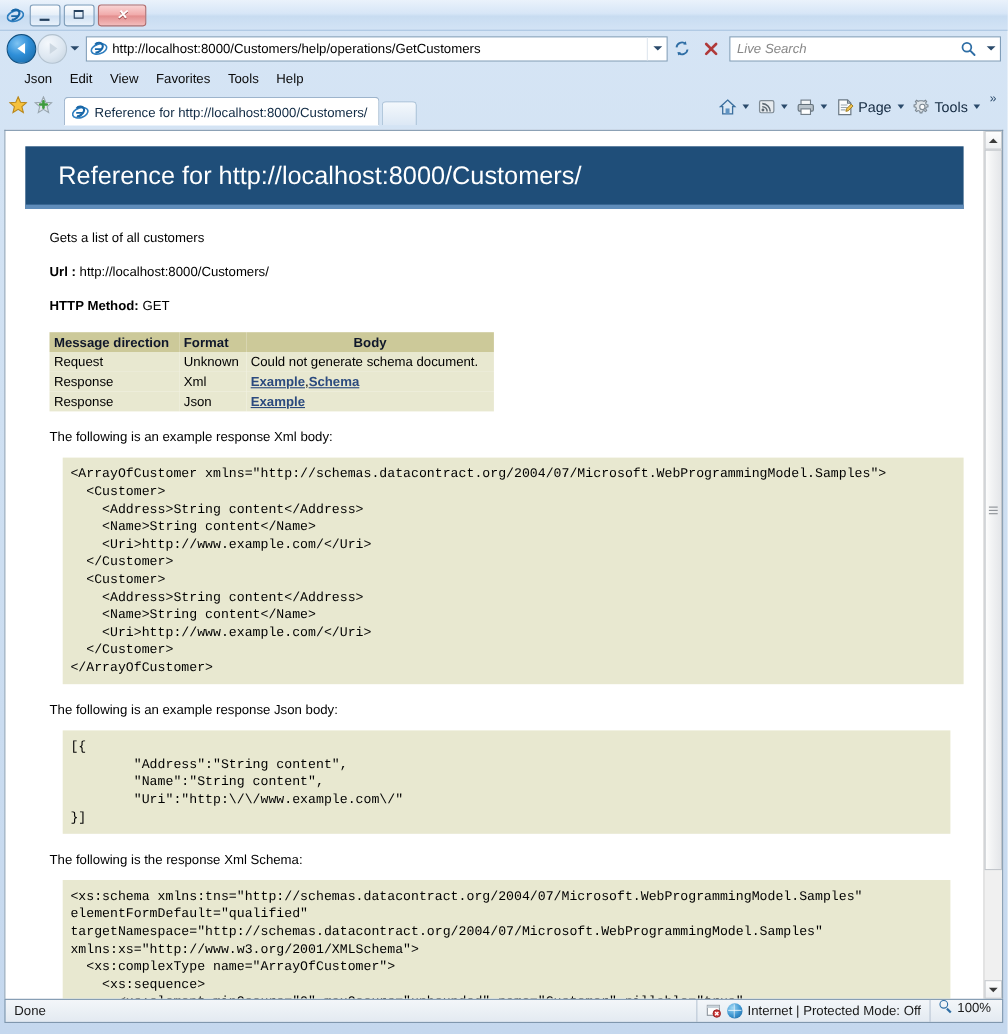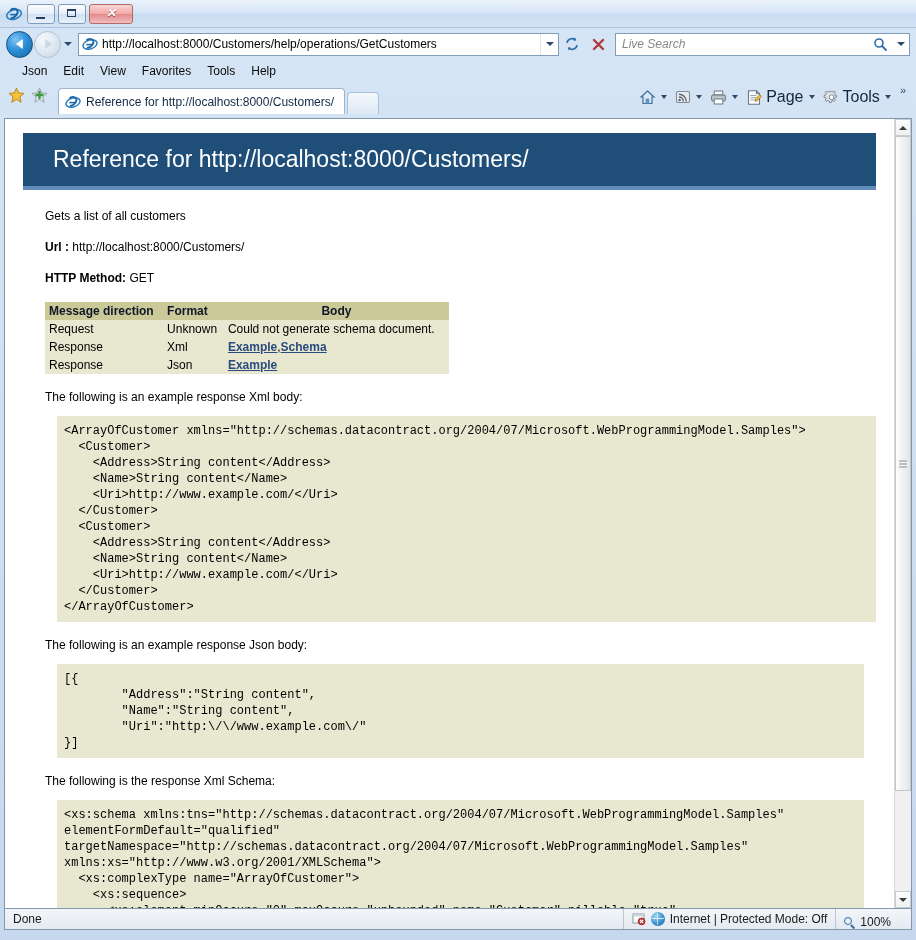--- a/index.html
+++ b/index.html
@@ -134,21 +134,21 @@
   .addr-caret {
     width: 17px; height: 21px; flex: 0 0 auto;
     display: flex; align-items: center; justify-content: center;
     border-left: 1px solid #dfe7ef;
   }
   .nav-btn-sq {
     width: 26px; height: 25px; flex: 0 0 auto;
     display: flex; align-items: center; justify-content: center;
   }
   .search-wrap {
-    width: 295px; height: 23px; flex: 0 0 auto;
+    width: 247px; height: 23px; flex: 0 0 auto;
     display: flex; align-items: center;
     background: #fff;
     border: 1px solid #7f9db9;
     margin-left: 4px;
     box-sizing: border-box;
   }
   .search-text {
     flex: 1 1 auto; padding-left: 6px;
     font-size: 12px; font-style: italic; color: #888;
     white-space: nowrap; overflow: hidden;
@@ -211,21 +211,21 @@
     margin-left: auto;
     display: flex;
     align-items: center;
     height: 30px;
     padding-bottom: 2px;
     flex: 0 0 auto;
   }
   .cmd {
     display: flex; align-items: center; gap: 3px;
     padding: 2px 3px;
-    font-size: 16px; color: #12283f;
+    font-size: 13px; color: #12283f;
     white-space: nowrap;
   }
   .cmd .caret-dn-sm {
     width: 0; height: 0;
     border-left: 3.5px solid transparent;
     border-right: 3.5px solid transparent;
     border-top: 4px solid #2a4a6b;
     margin: 0 2px;
   }
   .chev-more {
@@ -398,22 +398,22 @@
   .status-spacer { flex: 1 1 auto; }
   .status-seg {
     display: flex; align-items: center; gap: 5px;
     padding: 0 8px;
     border-left: 1px solid #b9c6d4;
     height: 100%;
     box-sizing: border-box;
     white-space: nowrap;
   }
   .zoom-seg {
-    display: flex; align-items: flex-end; gap: 4px;
-    padding: 0 16px 0 8px;
+    display: flex; align-items: flex-start; gap: 4px;
+    padding: 0 6px 0 8px;
     border-left: 1px solid #b9c6d4;
     height: 100%;
     box-sizing: border-box;
     flex: 0 0 auto;
   }
   .secicon { width: 14px; height: 14px; position: relative; }
   .globe {
     width: 14px; height: 14px; border-radius: 50%;
     background: radial-gradient(circle at 35% 30%, #9fd8f5 0%, #3a93cf 55%, #1c5f96 100%);
     position: relative;

